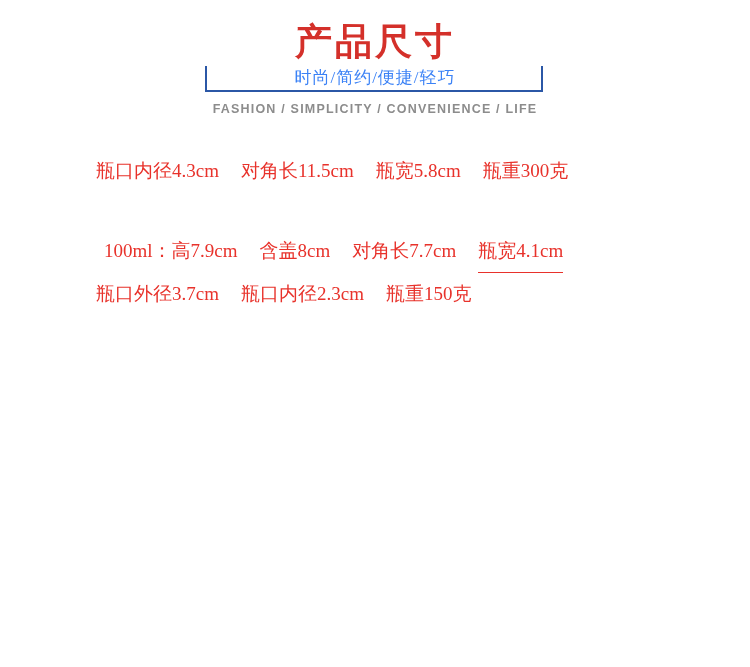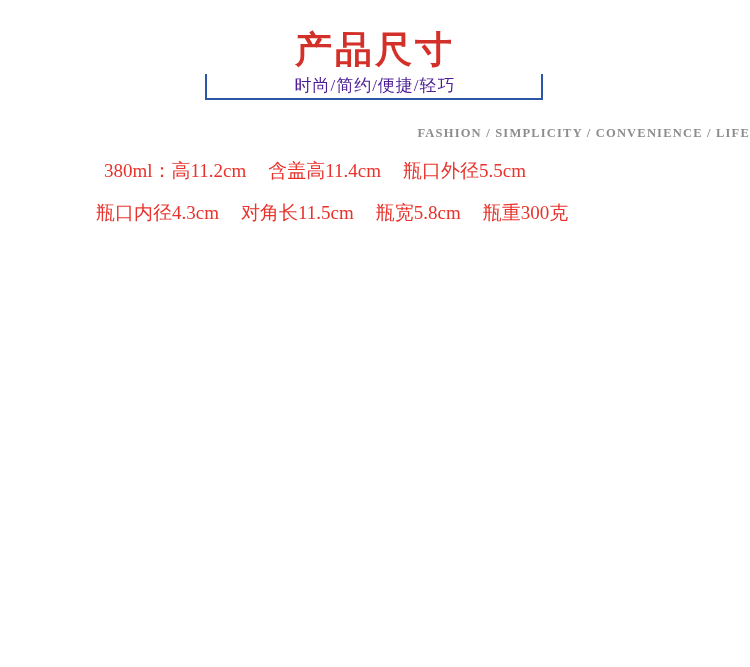--- a/index.html
+++ b/index.html
@@ -22,21 +22,21 @@
   
   .header {
     position: relative;
     width: 750px;
     padding-top: 22px;
     text-align: center;
   }
   .title-frame {
     position: relative;
     width: 340px;
-    margin: 8px auto;
+    margin: 0 auto;
     height: 72px;
   }
   .frame-box {
     position: absolute;
     left: 0;
     top: 18px;
     width: 338px;
     height: 52px;
     border: 2px solid #2b57a6;
     box-sizing: border-box;
@@ -61,36 +61,36 @@
     padding: 0 18px;
   }
   .subtitle {
     position: absolute;
     left: 0;
     top: 44px;
     width: 100%;
     text-align: center;
     font-size: 17px;
     line-height: 24px;
-    color: #4c1d95;
+    color: #3b82f6;
     letter-spacing: 1px;
   }
   .subtitle-inner {
     display: inline-block;
     background: #ffffff;
     padding: 0 10px;
   }
   .eng-line {
-    margin-top: 24px;
-    text-align: right;
+    margin-top: 8px;
+    text-align: center;
     font-size: 12.5px;
     letter-spacing: 1.2px;
     color: #8c8c8c;
     font-weight: bold;
-    font-family: Liberation Serif, serif;
+    font-family: Liberation Sans, sans-serif;
   }
 
   
   .specs {
     position: absolute;
     left: 0;
     top: 150px;
     width: 750px;
   }
   .spec-group {
@@ -133,27 +133,32 @@
       <div class="subtitle">
         <span class="subtitle-inner">时尚/简约/便捷/轻巧</span>
       </div>
     </div>
     <div class="eng-line">FASHION / SIMPLICITY / CONVENIENCE / LIFE</div>
   </div>
 
   <div class="specs">
 
     <div class="spec-group">
-      <div class="spec-line indent">
-        <span class="seg">380ml：高11.2cm</span><span class="seg">含盖高11.4cm</span><span class="seg">瓶口外径5.5cm</span>
-      </div>
       <div class="spec-line flush">
         <span class="seg">瓶口内径4.3cm</span><span class="seg">对角长11.5cm</span><span class="seg">瓶宽5.8cm</span><span class="seg">瓶重300克</span>
       </div>
     </div>
 
     <div class="spec-group">
     </div>
 
 
+    <div class="spec-group">
+      <div class="spec-line indent">
+        <span class="seg">100ml：高7.9cm</span><span class="seg">含盖8cm</span><span class="seg">对角长7.7cm</span><span class="seg underline-bit">瓶宽4.1cm</span>
+      </div>
+      <div class="spec-line flush">
+        <span class="seg">瓶口外径3.7cm</span><span class="seg">瓶口内径2.3cm</span><span class="seg">瓶重150克</span>
+      </div>
+    </div>
 
   </div>
 </div>
 
 </body></html>

